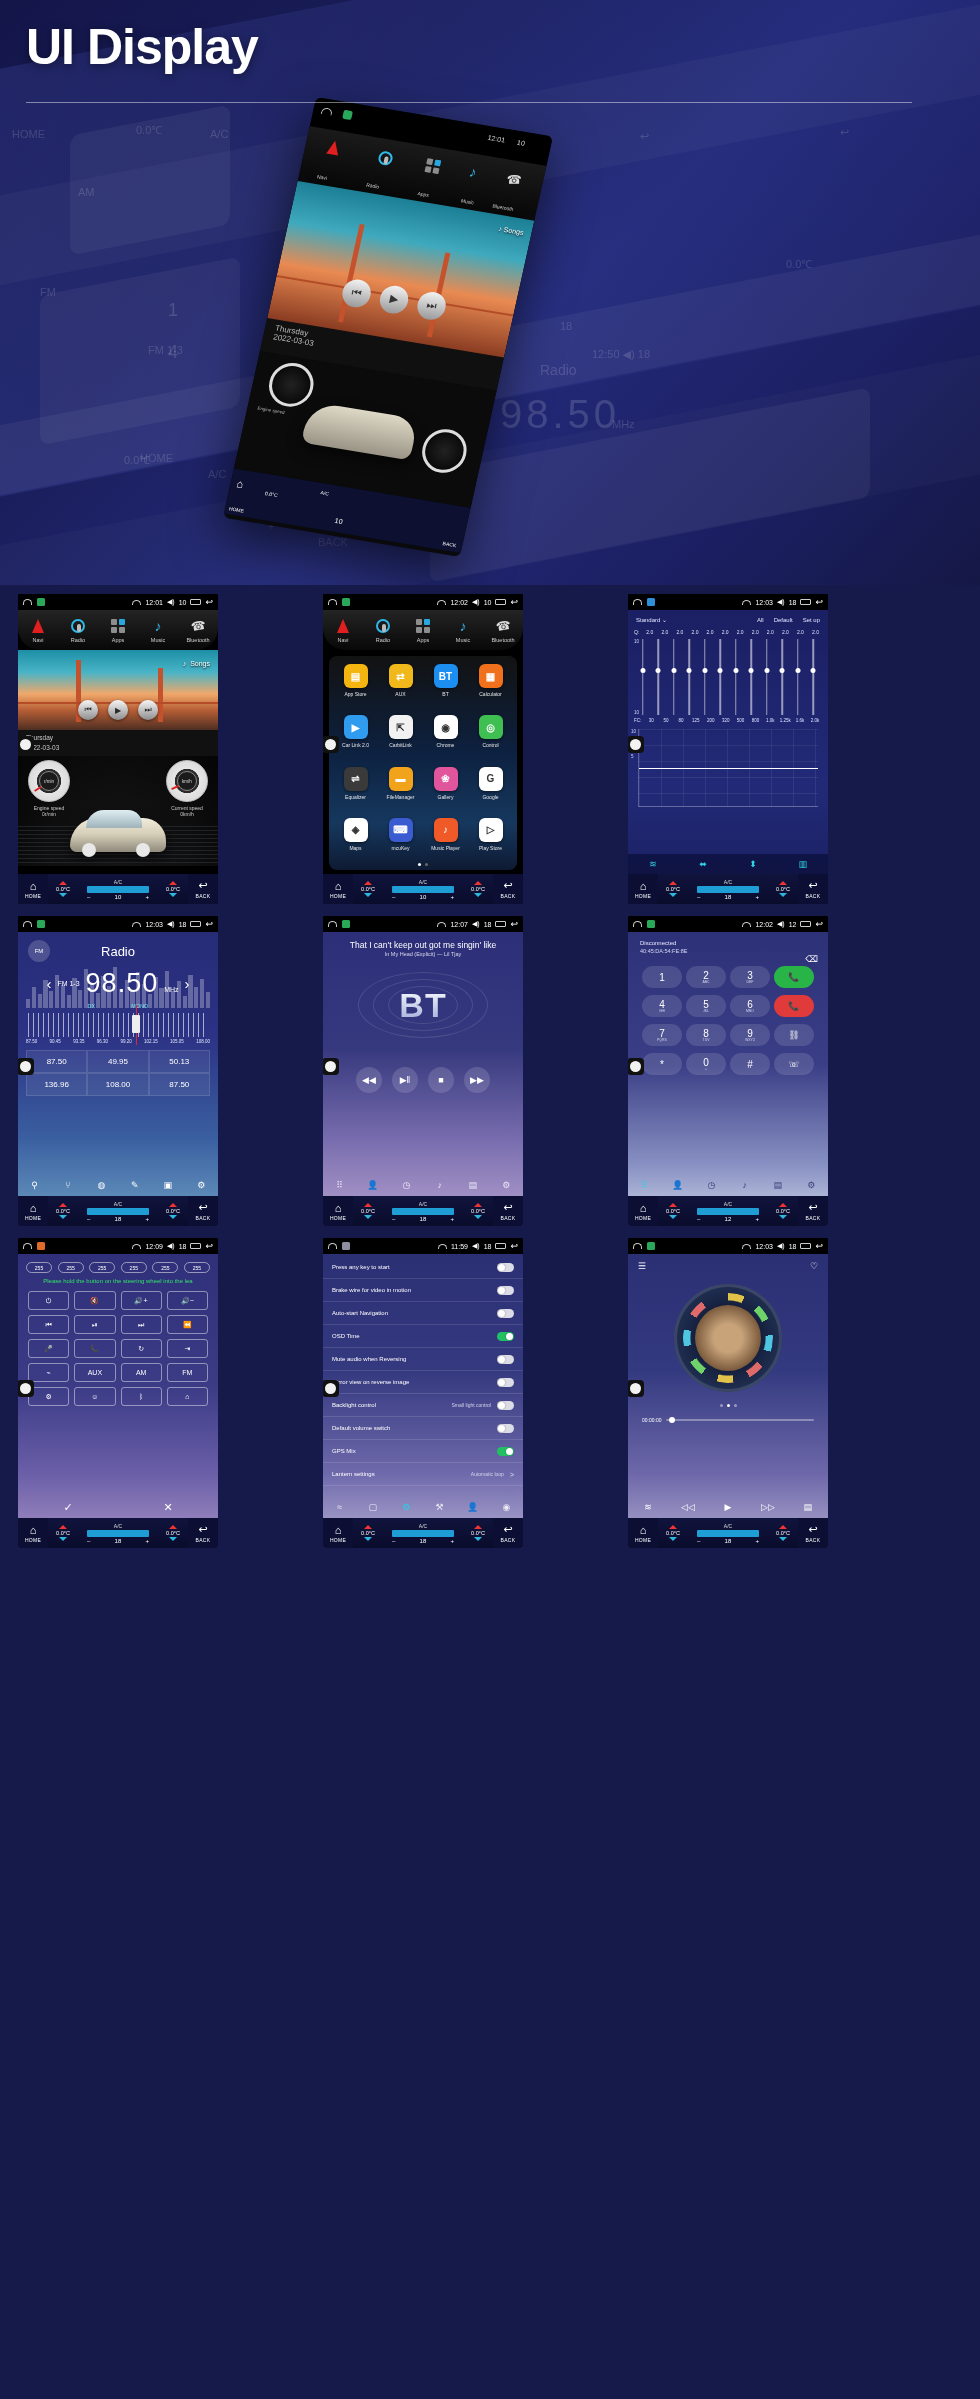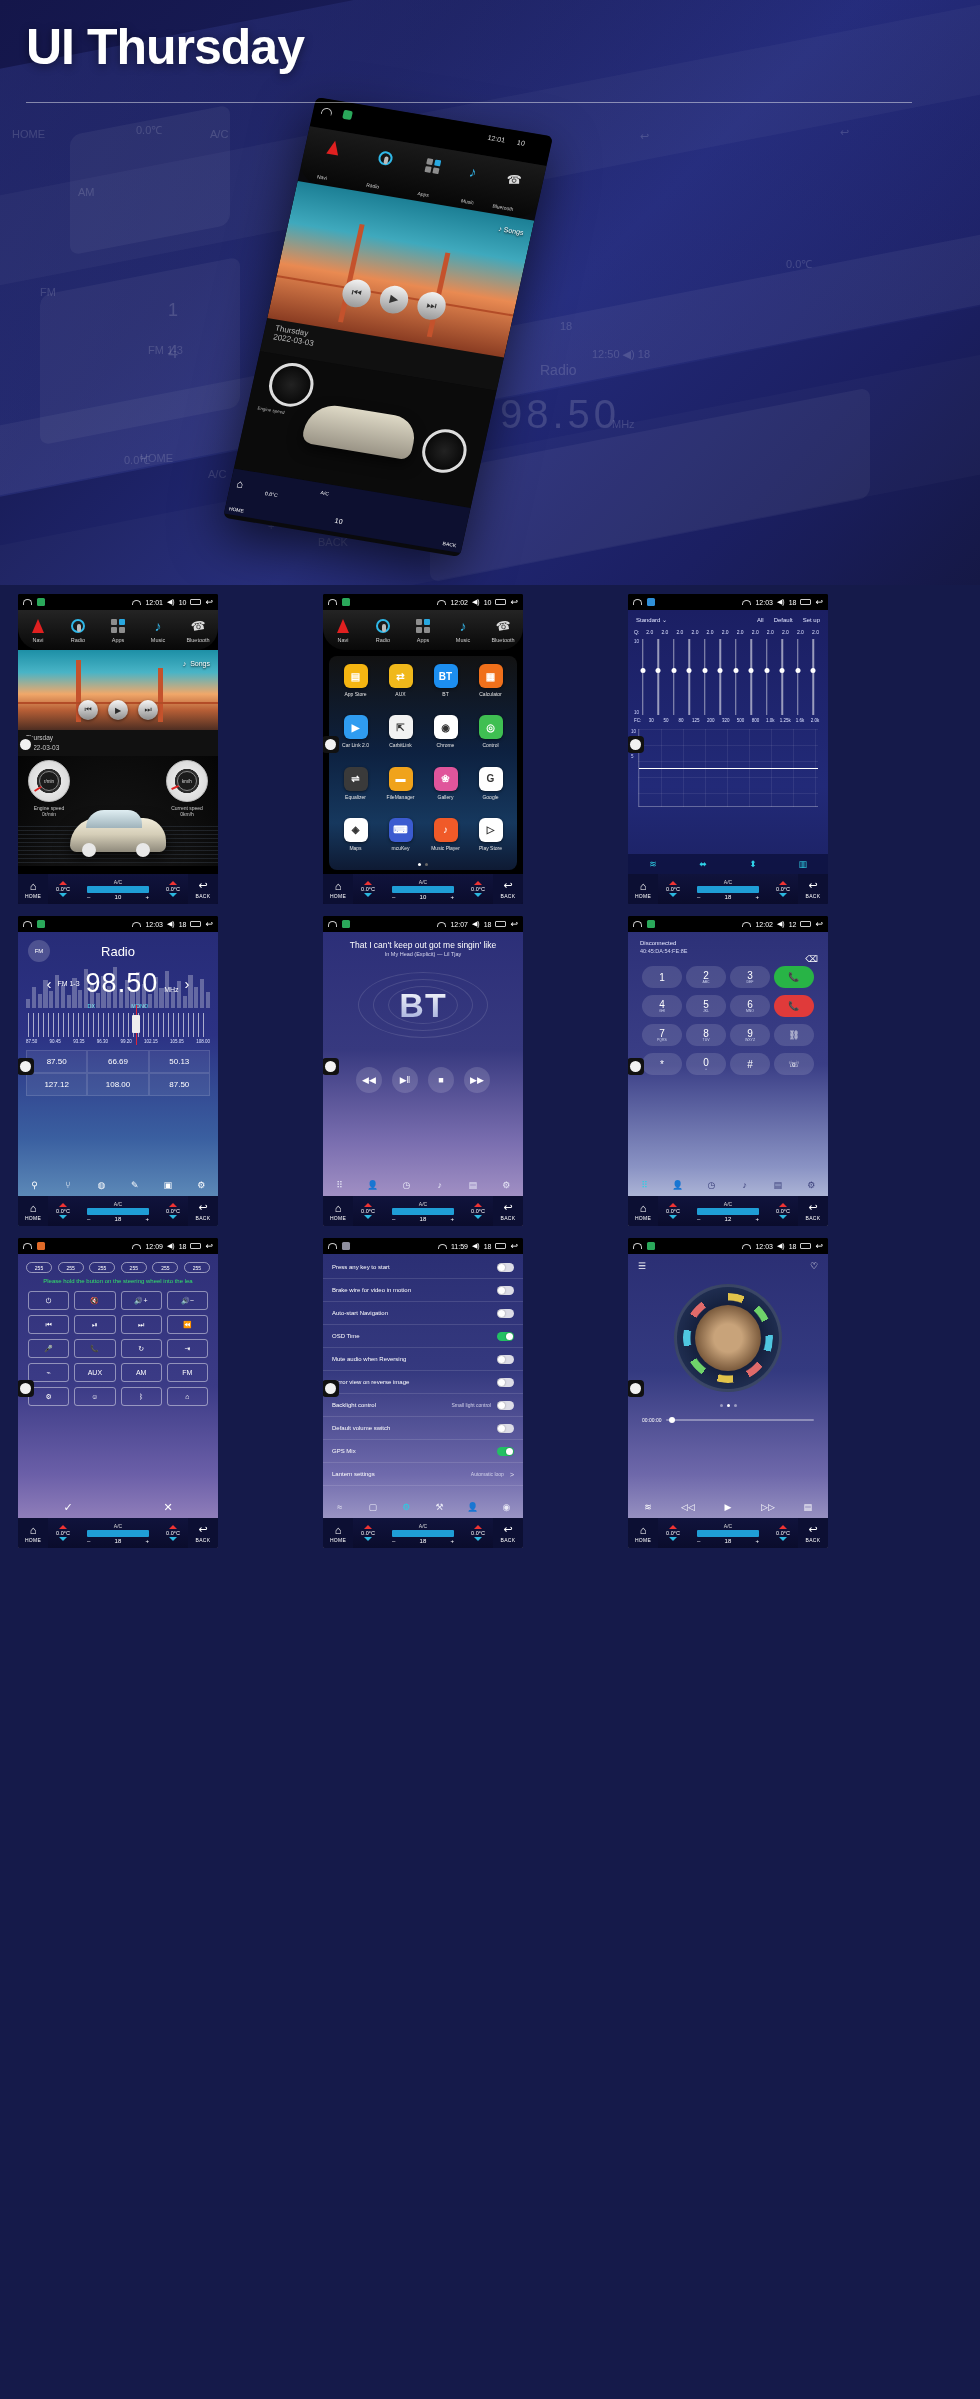--- a/index.html
+++ b/index.html
@@ -447,21 +447,21 @@
     <div class="dev-bottom">
       <span style="position:absolute;left:6px;top:8px;font-size:11px;">⌂</span>
       <span style="position:absolute;left:4px;bottom:3px;font-size:5px;">HOME</span>
       <span style="position:absolute;left:36px;top:16px;font-size:5px;">0.0°C</span>
       <span style="position:absolute;left:90px;top:6px;font-size:5px;">A/C</span>
       <span style="position:absolute;left:110px;bottom:8px;font-size:7px;">10</span>
       <span style="position:absolute;right:6px;bottom:4px;font-size:5px;">BACK</span>
     </div>
   </div>
 
-  <div id="hero-title">UI Thursday</div>
+  <div id="hero-title">UI Display</div>
   <div id="hero-rule"></div>
 </div>
 
 <div id="grid">
 
   <div class="panel">
     <div class="sbar">
       <span class="left">
         <span class="sb-house"></span>
         <span class="sb-app" style="background:#2aa85a"></span>
@@ -955,23 +955,23 @@
           <span>90.45</span>
           <span>93.35</span>
           <span>96.30</span>
           <span>99.20</span>
           <span>102.15</span>
           <span>105.05</span>
           <span>108.00</span>
         </div>
       <div class="presets" id="rad-presets">
           <div>87.50</div>
-          <div>66.69</div>
+          <div>49.95</div>
           <div>50.13</div>
-          <div>127.12</div>
+          <div>136.96</div>
           <div>108.00</div>
           <div>87.50</div>
         </div>
       <div class="radtools">
         <div>⚲</div>
         <div>⑂</div>
         <div>◍</div>
         <div>✎</div>
         <div>▣</div>
         <div>⚙</div>

